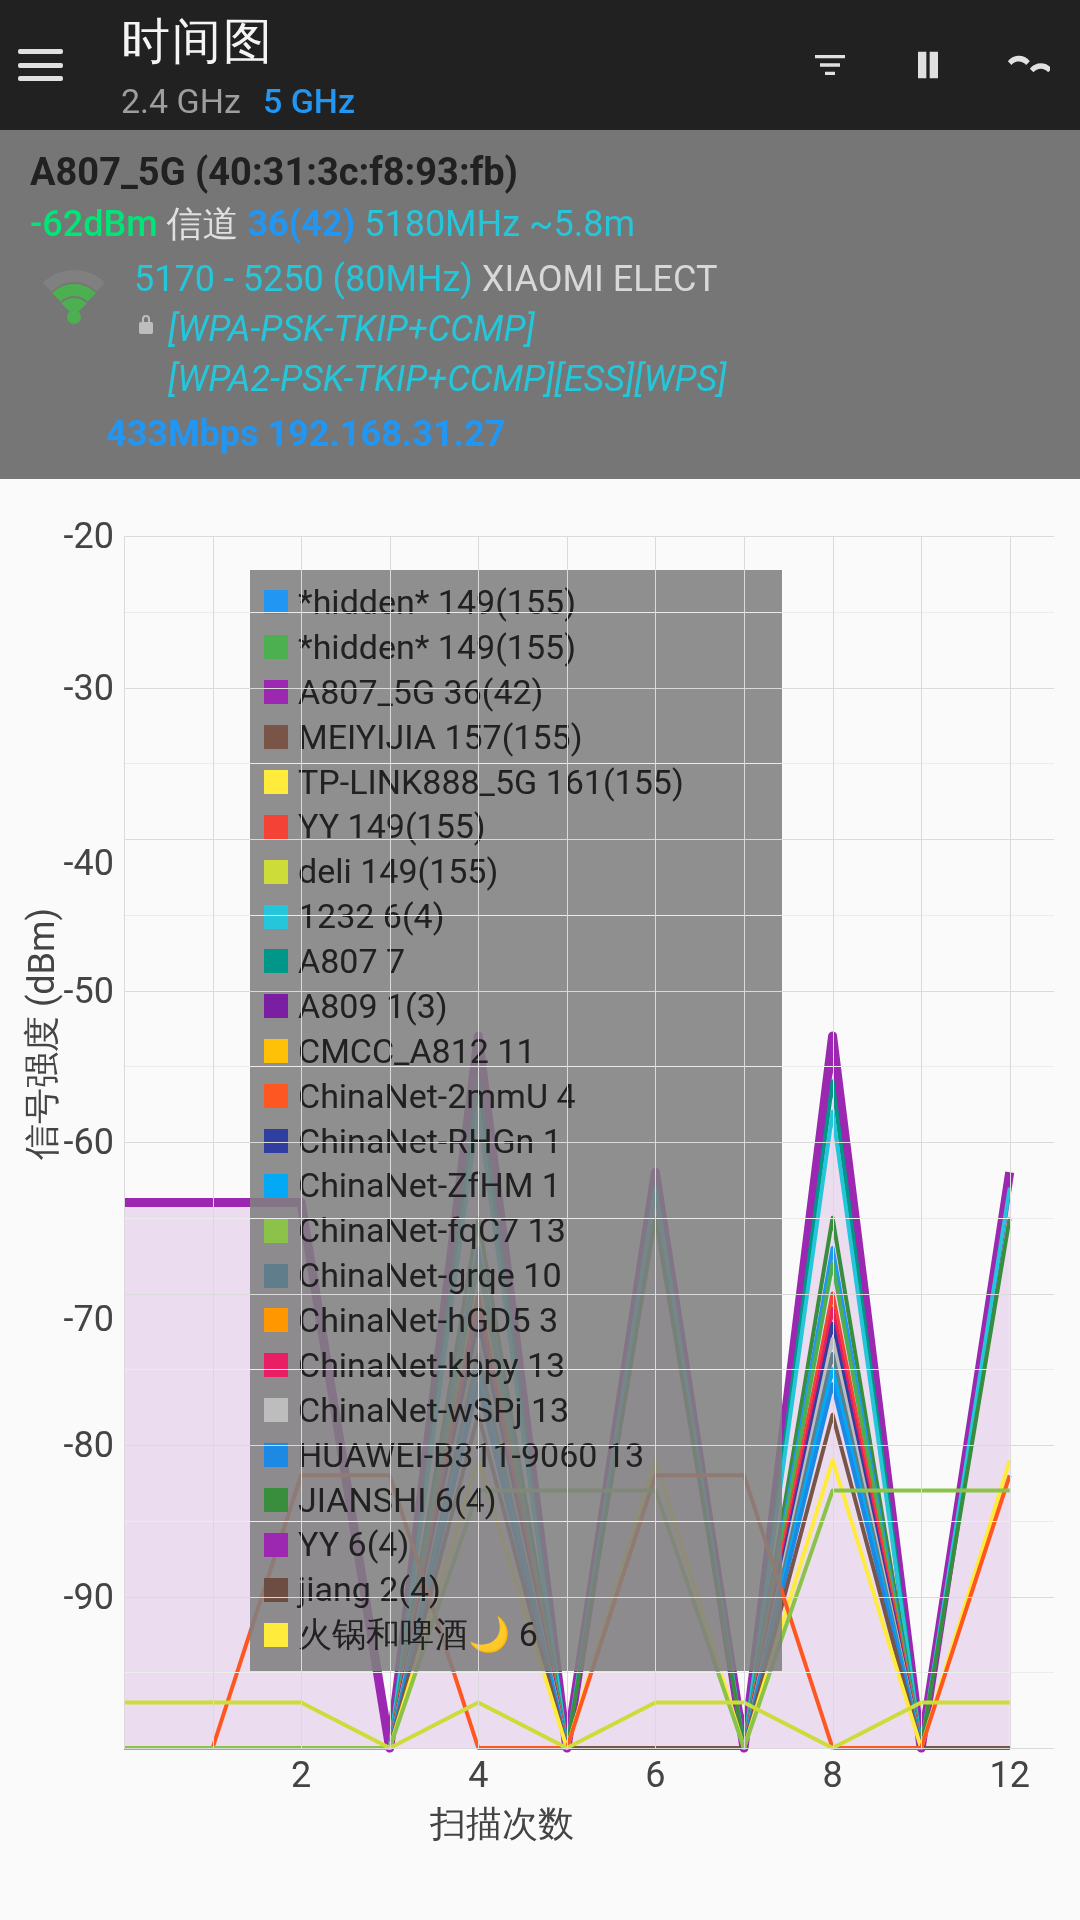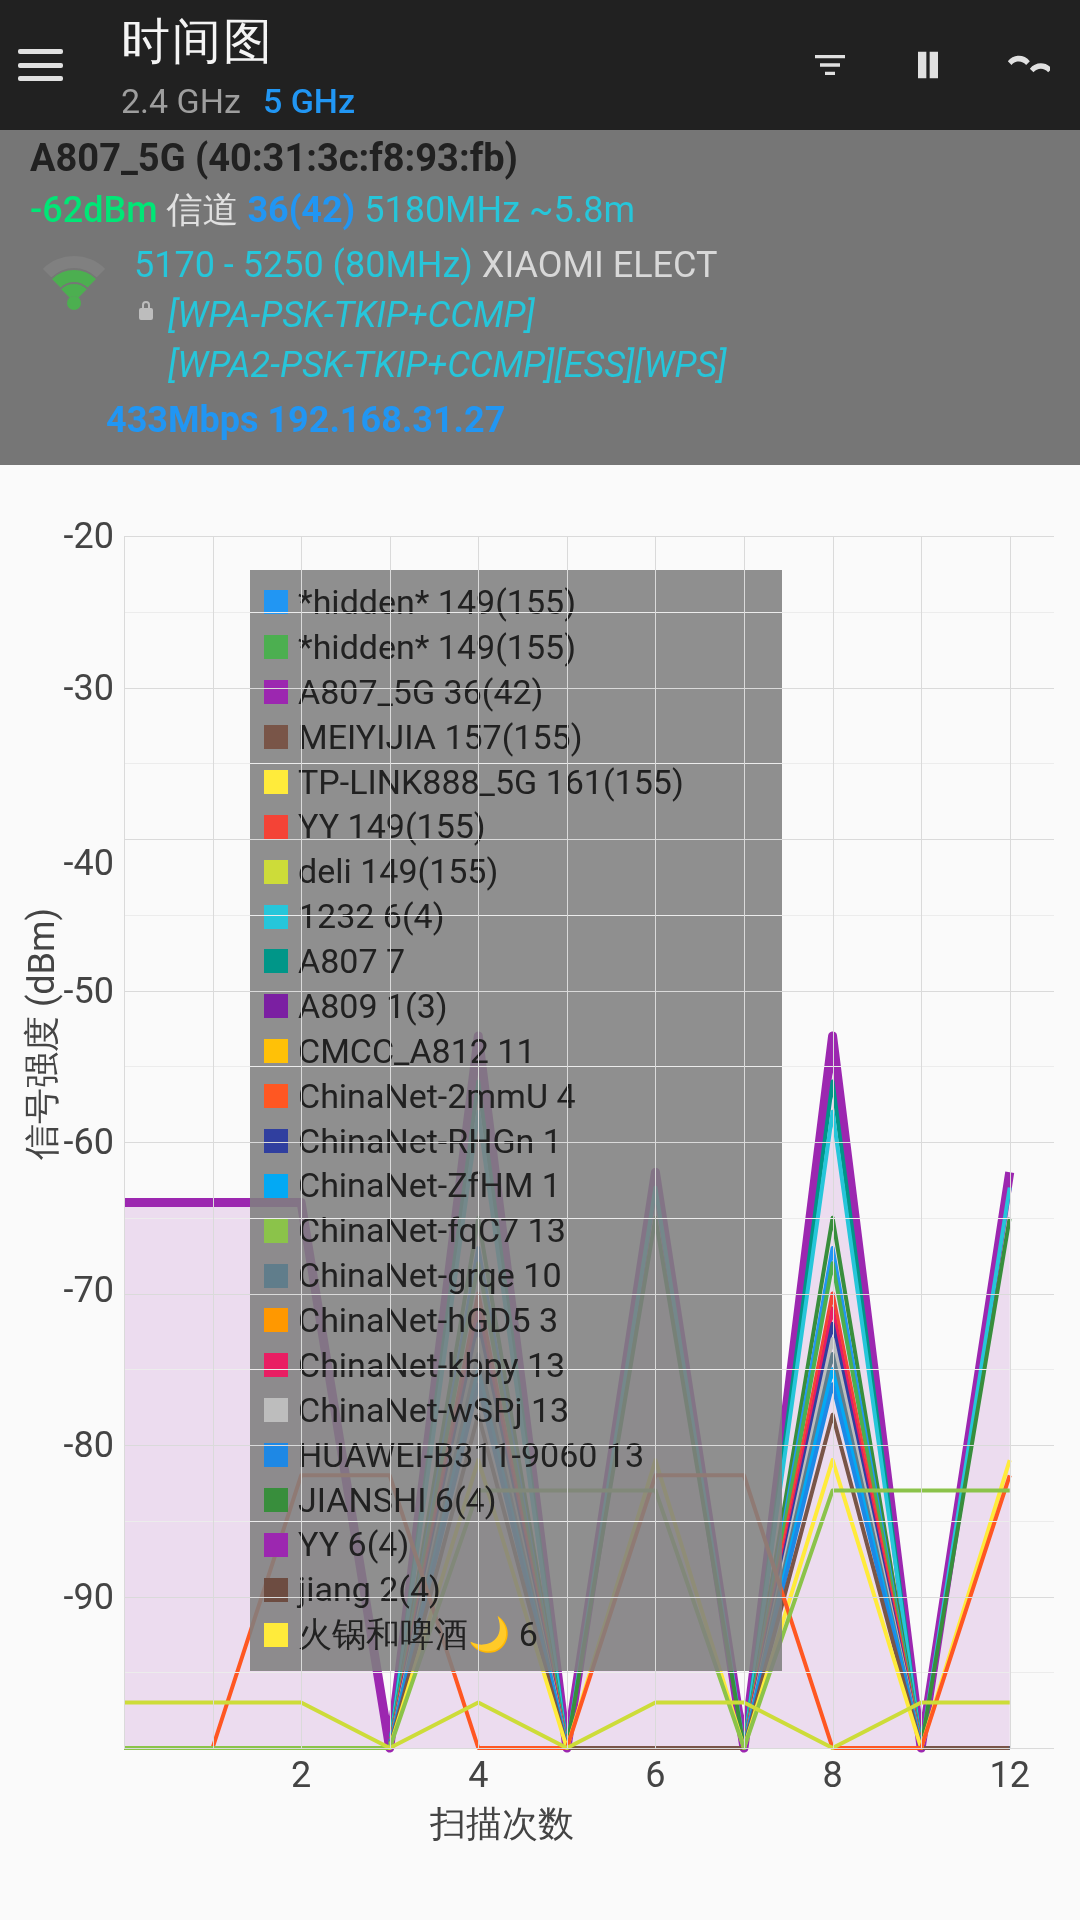--- a/index.html
+++ b/index.html
@@ -7,21 +7,21 @@
 .toolbar{background:#212121;height:130px;display:flex;align-items:center;padding:0 18px;color:#F4F4F4}
 .hamburger-icon{width:45px;height:32px;display:flex;flex-direction:column;justify-content:space-between}
 .hamburger-icon div{height:5px;background:#E0E0E0;border-radius:2px}
 .title-zone{margin-left:58px;flex:1}
 .title-text{font-size:49px;font-weight:400;letter-spacing:2px;color:#F4F4F4;margin-bottom:6px}
 .freq-tabs{display:flex;gap:22px;font-size:34px}
 .tab-idle{color:#9E9E9E}
 .tab-active{color:#2196F3;font-weight:500}
 .action-icons{display:flex;gap:58px;align-items:center;margin-right:12px}
 .svg-icon{fill:#E0E0E0}
-.detail-panel{position:relative;background:#767676;padding:2px 30px 20px 30px;font-size:36px;line-height:1.4;color:#D8D8D8}
+.detail-panel{position:relative;background:#767676;padding:16px 30px 20px 30px;font-size:36px;line-height:1.4;color:#D8D8D8}
 .overlay-dim{position:absolute;inset:0;background:rgba(0,0,0,.5);pointer-events:none}
 .detail-panel>*{position:relative;z-index:0}
 .ssid-row{color:#212121;font-weight:700;font-size:38px}
 .dbm-val{color:#00E676;font-weight:500}
 .chn-label{color:#E0E0E0}
 .chn-val{color:#2196F3;font-weight:700}
 .freq-text{color:#26C6DA}
 .dist-text{color:#26C6DA}
 .row-flex{display:flex;align-items:flex-start;gap:16px;margin-top:4px}
 .wifi-icon-wrap{width:88px;height:88px;position:relative;margin-top:4px;flex-shrink:0}
@@ -246,21 +246,21 @@
       <div class="y-tick" style="top: 0px;">-20</div>
       <div class="grid-h" style="top: 151.5px;"></div>
       <div class="y-tick" style="top: 151.5px;">-30</div>
       <div class="grid-h" style="top: 303px;"></div>
       <div class="y-tick" style="top: 303px; margin-top: 24px;">-40</div>
       <div class="grid-h" style="top: 454.5px;"></div>
       <div class="y-tick" style="top: 454.5px;">-50</div>
       <div class="grid-h" style="top: 606px;"></div>
       <div class="y-tick" style="top: 606px;">-60</div>
       <div class="grid-h" style="top: 757.5px;"></div>
-      <div class="y-tick" style="top: 754px;">-70</div>
+      <div class="y-tick" style="top: 783px;">-70</div>
       <div class="grid-h" style="top: 909px;"></div>
       <div class="y-tick" style="top: 909px;">-80</div>
       <div class="grid-h" style="top: 1060.5px;"></div>
       <div class="y-tick" style="top: 1060.5px;">-90</div>
       <div class="grid-h" style="top: 1212px;"></div>
       <div class="grid-h" style="top: 75.75px; background: rgb(236, 236, 236);"></div>
       <div class="grid-h" style="top: 227.25px; background: rgb(236, 236, 236);"></div>
       <div class="grid-h" style="top: 378.75px; background: rgb(236, 236, 236);"></div>
       <div class="grid-h" style="top: 530.25px; background: rgb(236, 236, 236);"></div>
       <div class="grid-h" style="top: 681.75px; background: rgb(236, 236, 236);"></div>

